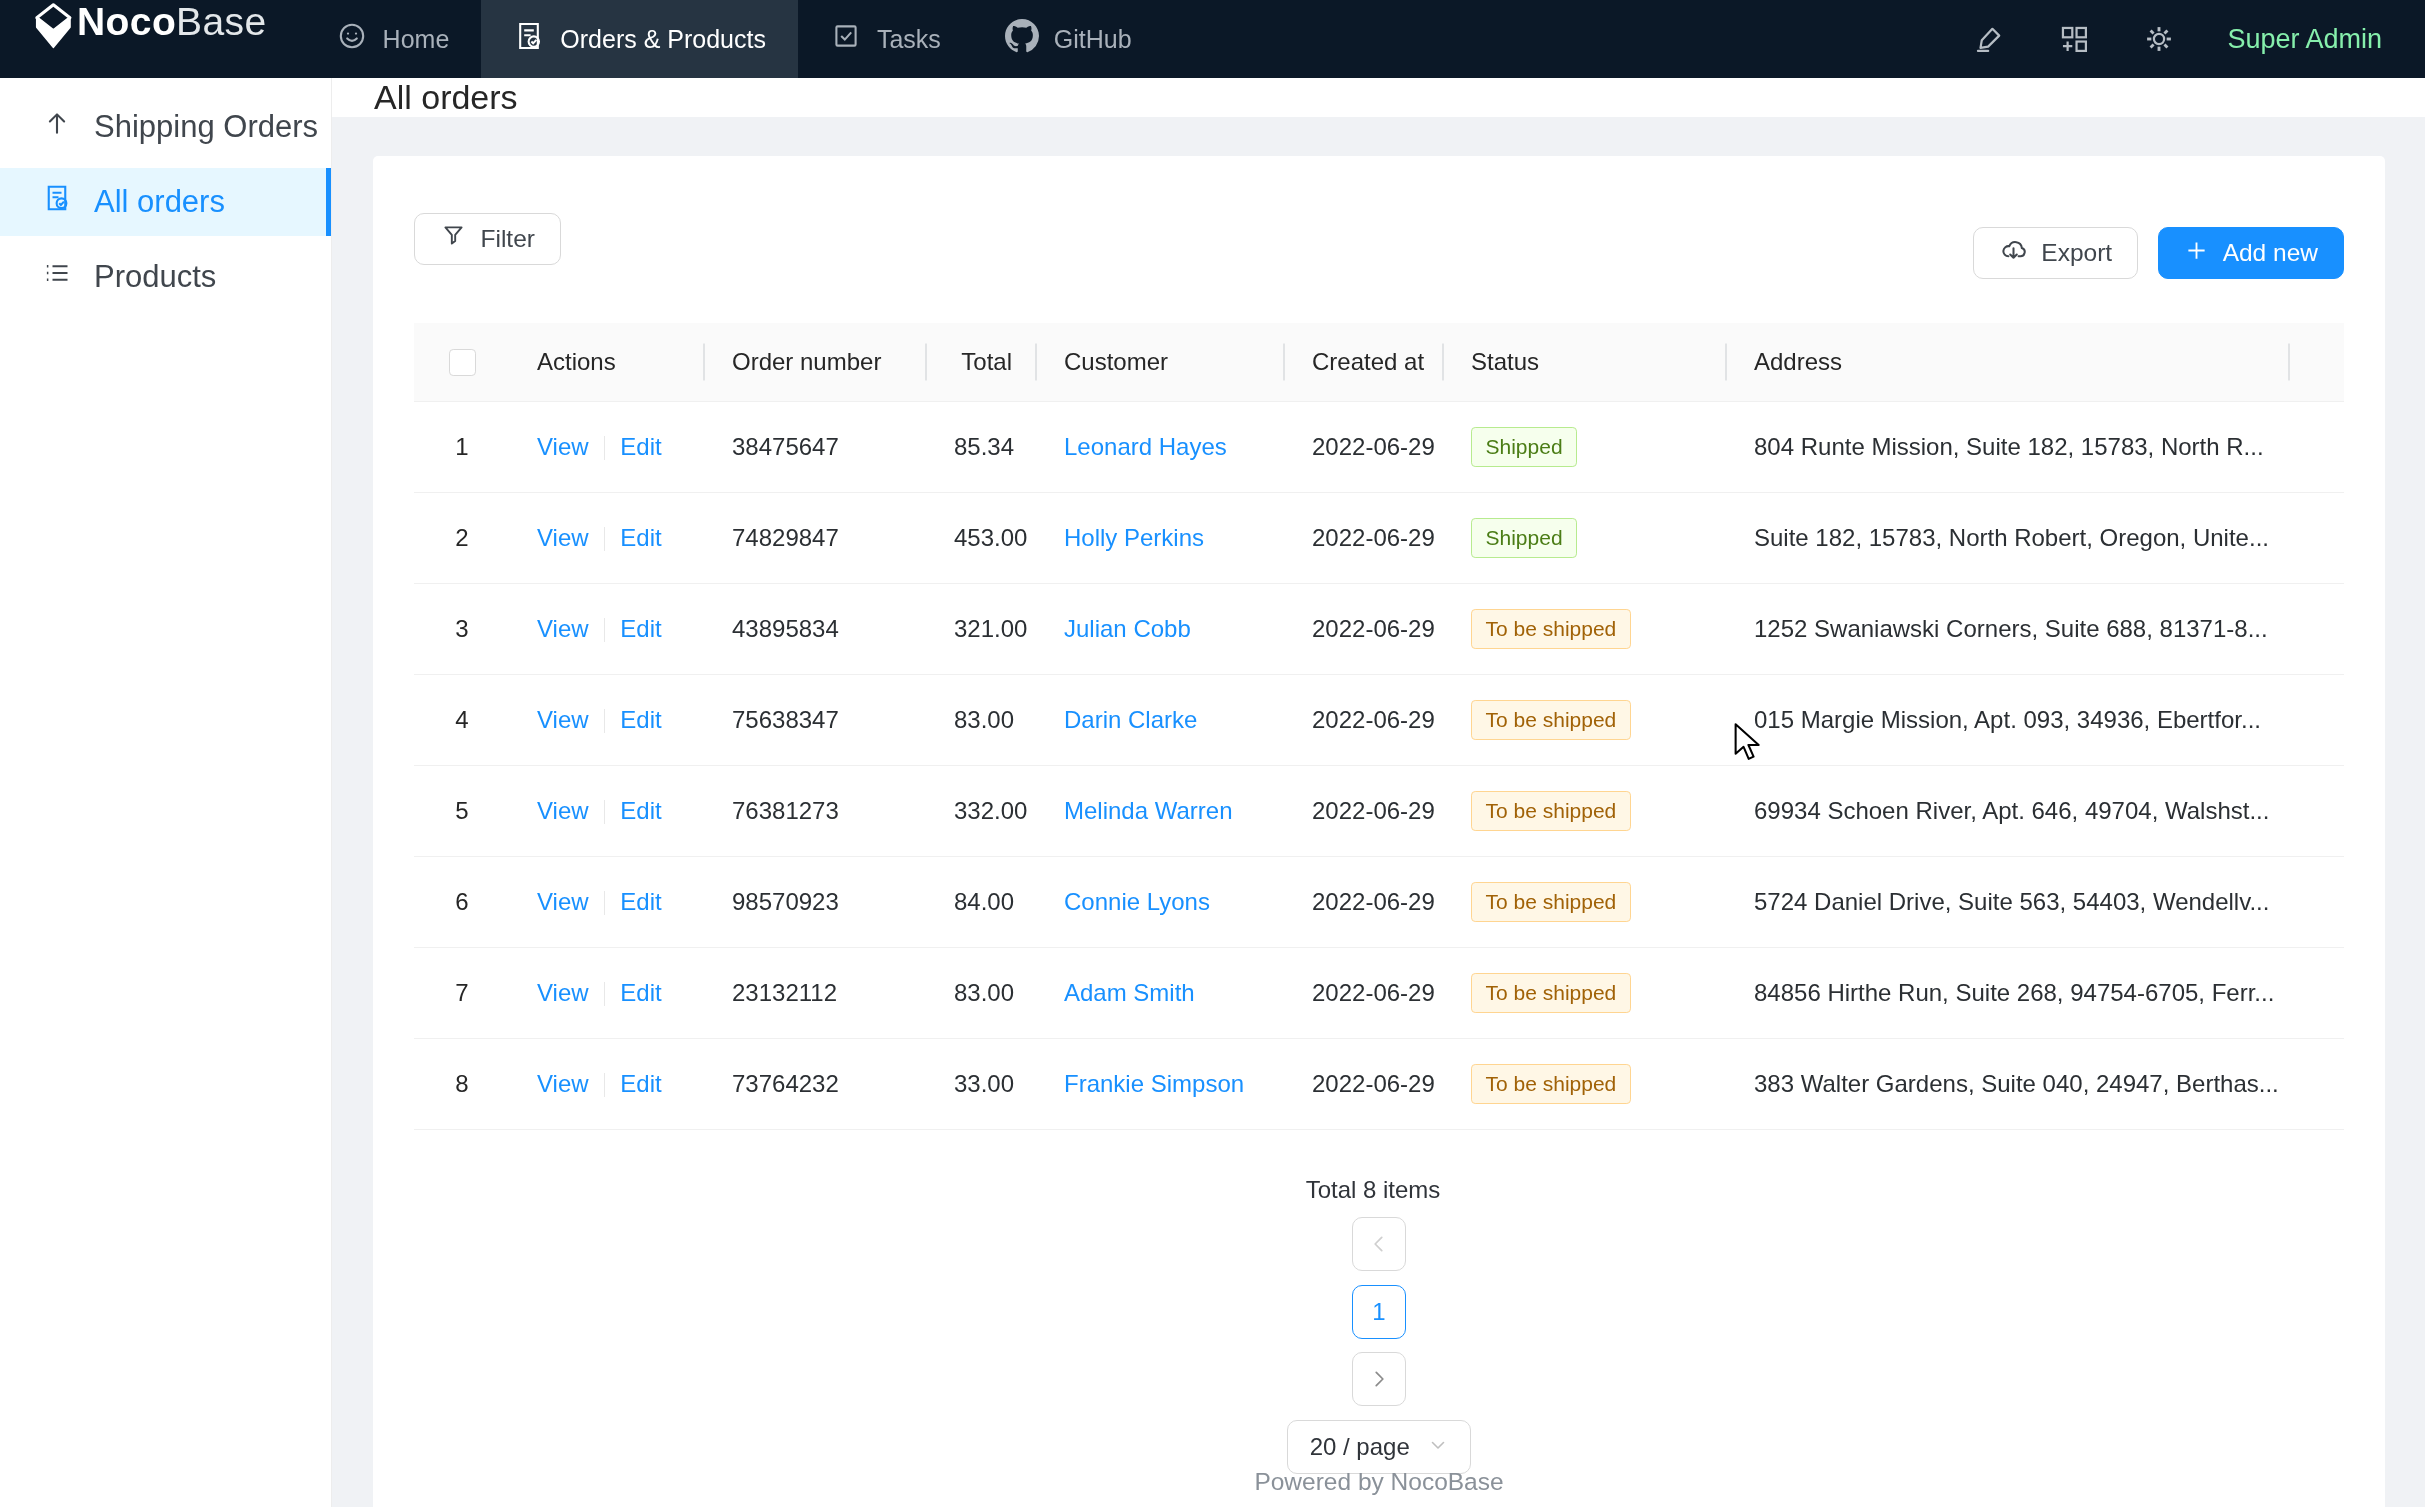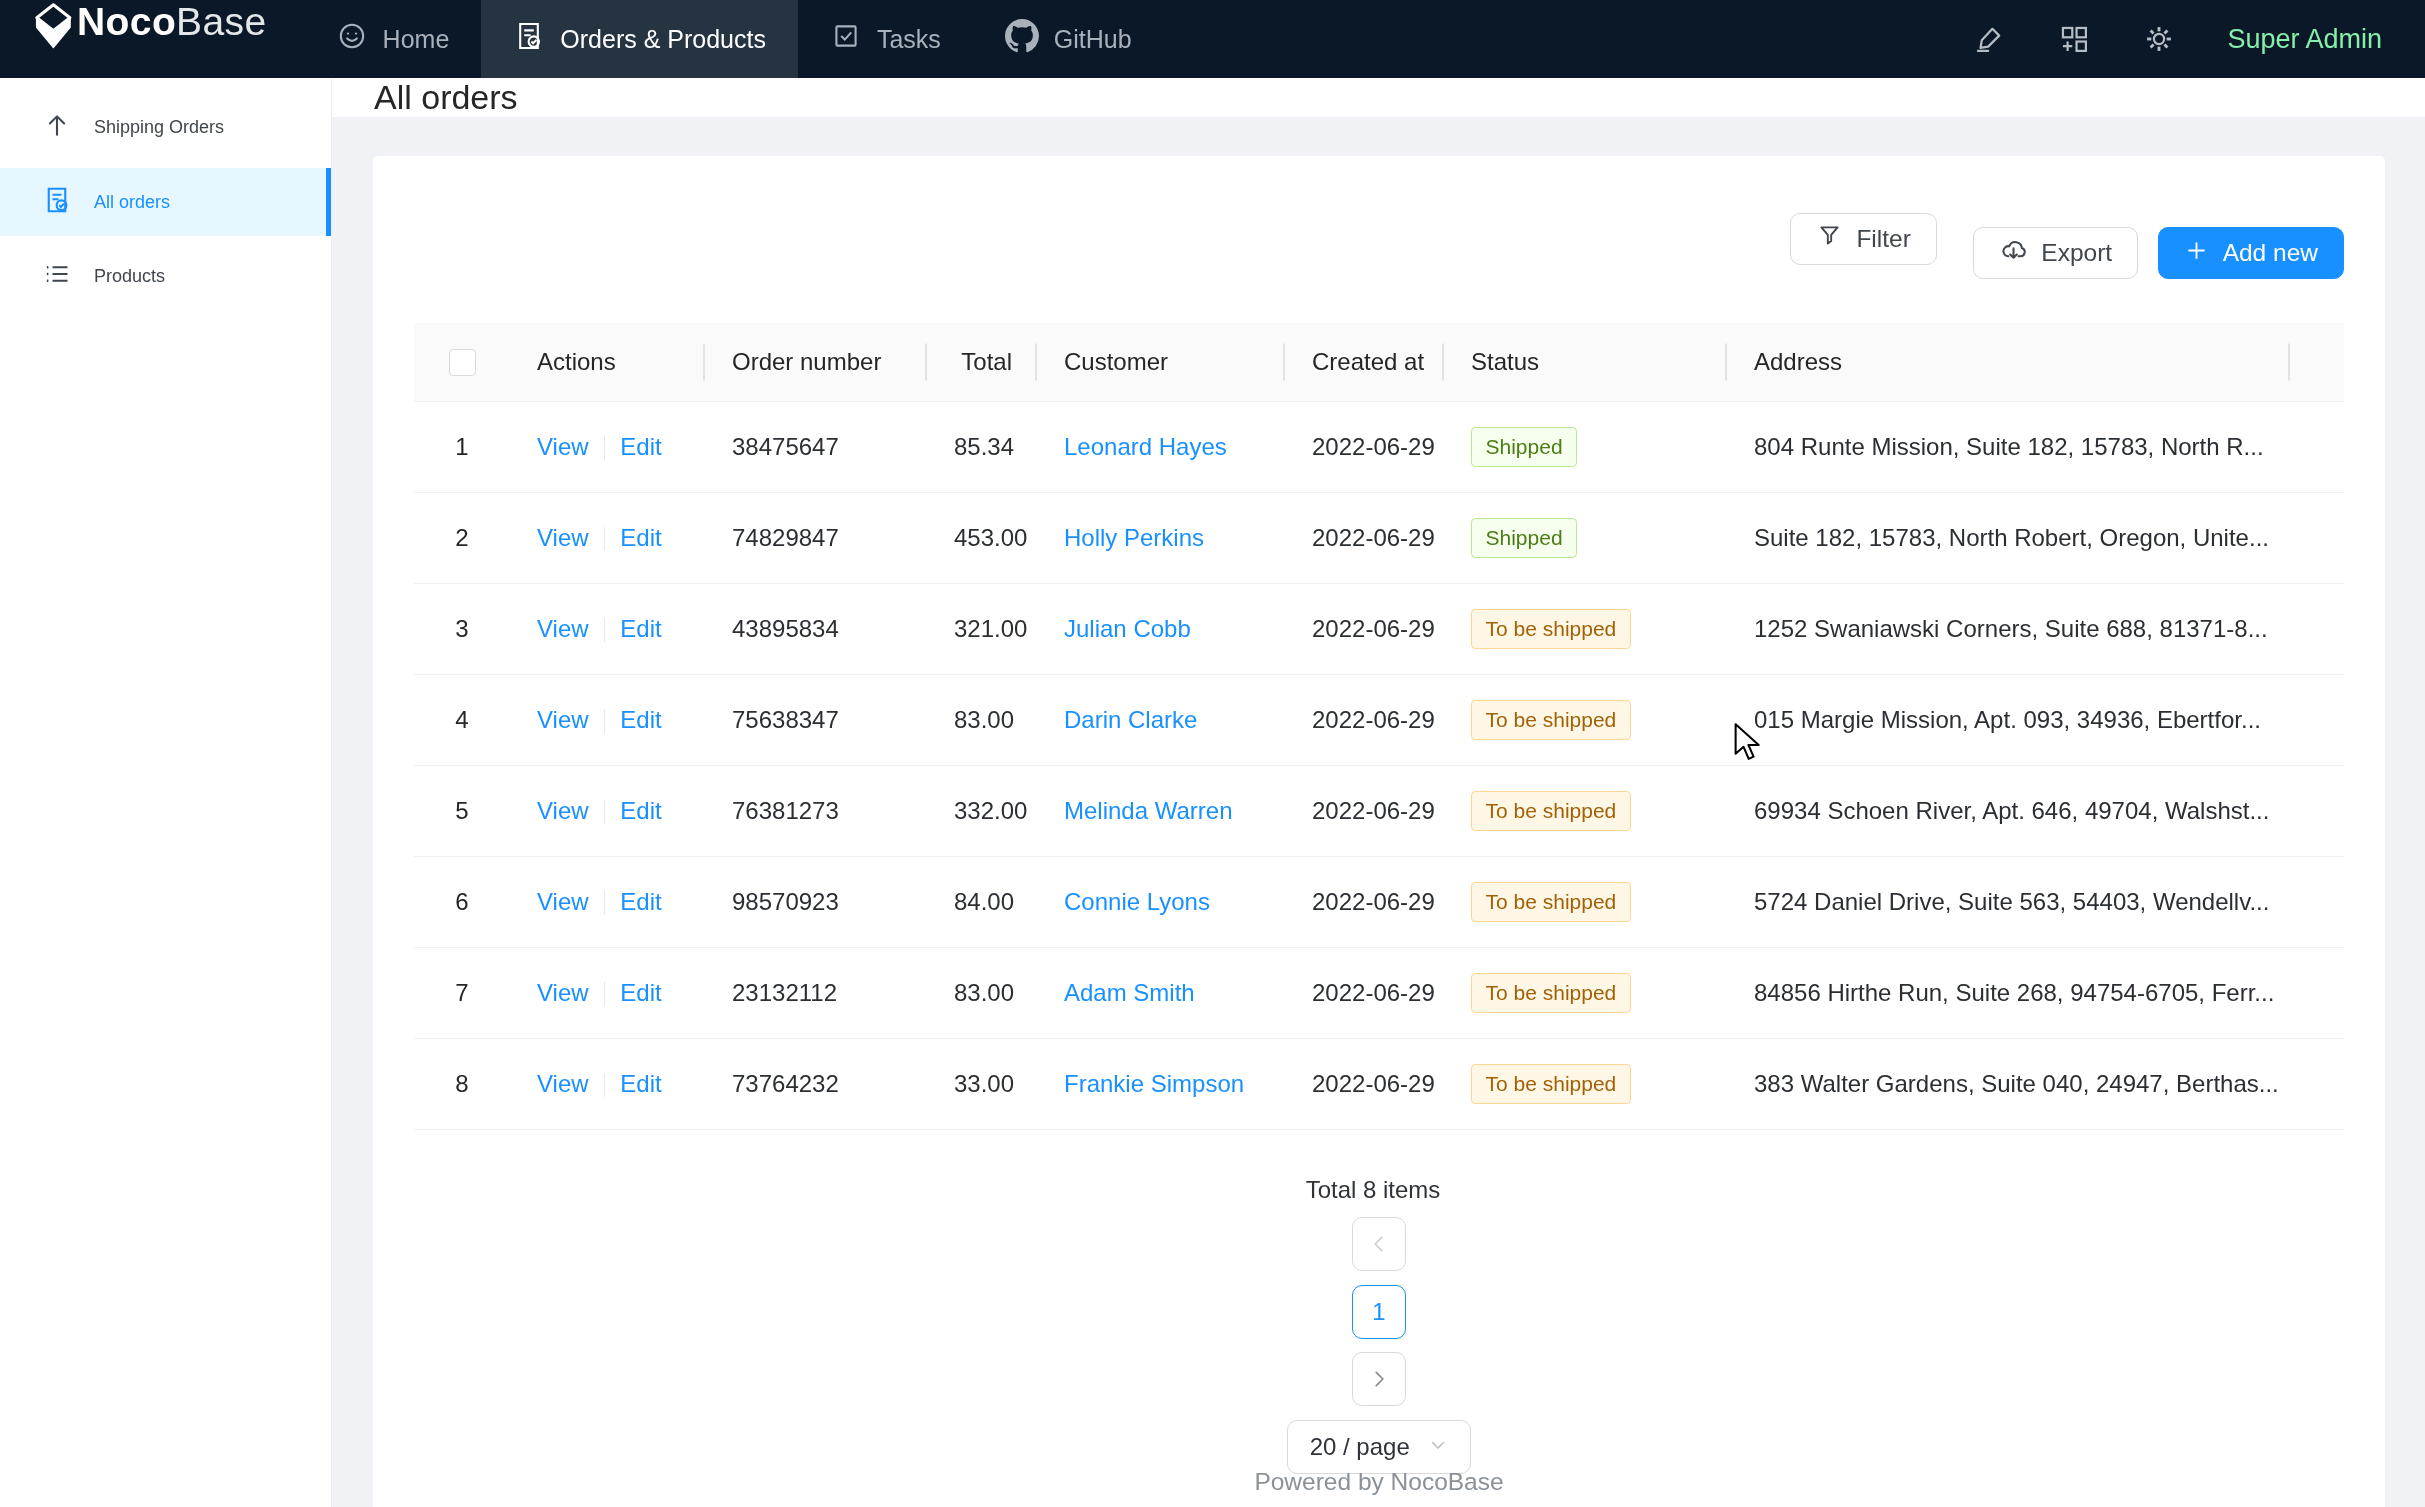--- a/index.html
+++ b/index.html
@@ -16,34 +16,34 @@
   .nav-item { display:flex; align-items:center; gap:15px; padding:0 32px; font-size:25px; cursor:pointer; white-space:nowrap; }
   .nav-item.active { background:#263442; color:#ffffff; }
   .nav-item svg { flex:0 0 auto; }
   .nav-right { margin-left:auto; display:flex; align-items:center; gap:51px; padding-right:44px; }
   .nav-icon-btn { color:#b6bdc4; display:flex; align-items:center; cursor:pointer; }
   .nav-user { font-size:27px; color:#86efac; cursor:pointer; }
 
   
   .main { display:flex; height:1430px; }
   .sidebar { width:332px; background:#ffffff; border-right:1.7px solid #ededed; padding-top:8.5px; flex:0 0 auto; }
-  .side-item { height:68px; margin:6.8px 0; display:flex; align-items:center; gap:22px; padding-left:42px; font-size:18px; color:#40464d; position:relative; cursor:pointer; }
+  .side-item { height:68px; margin:6.8px 0; display:flex; align-items:center; gap:22px; padding-left:42px; font-size:31px; color:#40464d; position:relative; cursor:pointer; }
   .side-item.active { background:#e6f7ff; color:#1890ff; }
   .side-item.active::after { content:""; position:absolute; right:0; top:0; bottom:0; width:5px; background:#1890ff; }
   .side-item svg { flex:0 0 auto; }
 
   .content { flex:1; display:flex; flex-direction:column; background:#f0f2f5; position:relative; }
   .page-header { background:#ffffff; height:117px; display:flex; align-items:center; padding:0 42px; }
   .page-title { font-size:34px; font-weight:500; color:#262626; }
   .page-body { flex:1; padding:39px 41px 0 41px; }
 
   .card { background:#ffffff; border-radius:5px; padding:42px 41px 49px 41px; }
 
   
-  .toolbar { display:flex; justify-content:flex-end; align-items:center; margin-bottom:44px;gap:36px; }
+  .toolbar { display:flex; justify-content:space-between; align-items:center; margin-bottom:44px;gap:36px; }
   .toolbar-right { display:flex; gap:20px;margin-top:29px; }
   .btn { height:52px; display:inline-flex; align-items:center; gap:13.5px; padding:0 25px; background:#ffffff;
          border:1.7px solid #d9d9d9; border-radius:10px; font-size:24.5px; color:#40464d; cursor:pointer; }
   .btn.primary { background:#1890ff; border-color:#1890ff; color:#ffffff; }
 
   
   table { width:100%; border-collapse:collapse; table-layout:fixed; font-size:24px; color:#2b2f33; }
   thead th { background:#fafafa; height:78px; font-weight:500; text-align:left; color:#262626;
              border-bottom:1.7px solid #f0f0f0; position:relative; padding-left:27px; }
   thead th.sep::after { content:""; position:absolute; right:0; top:50%; transform:translateY(-50%);

